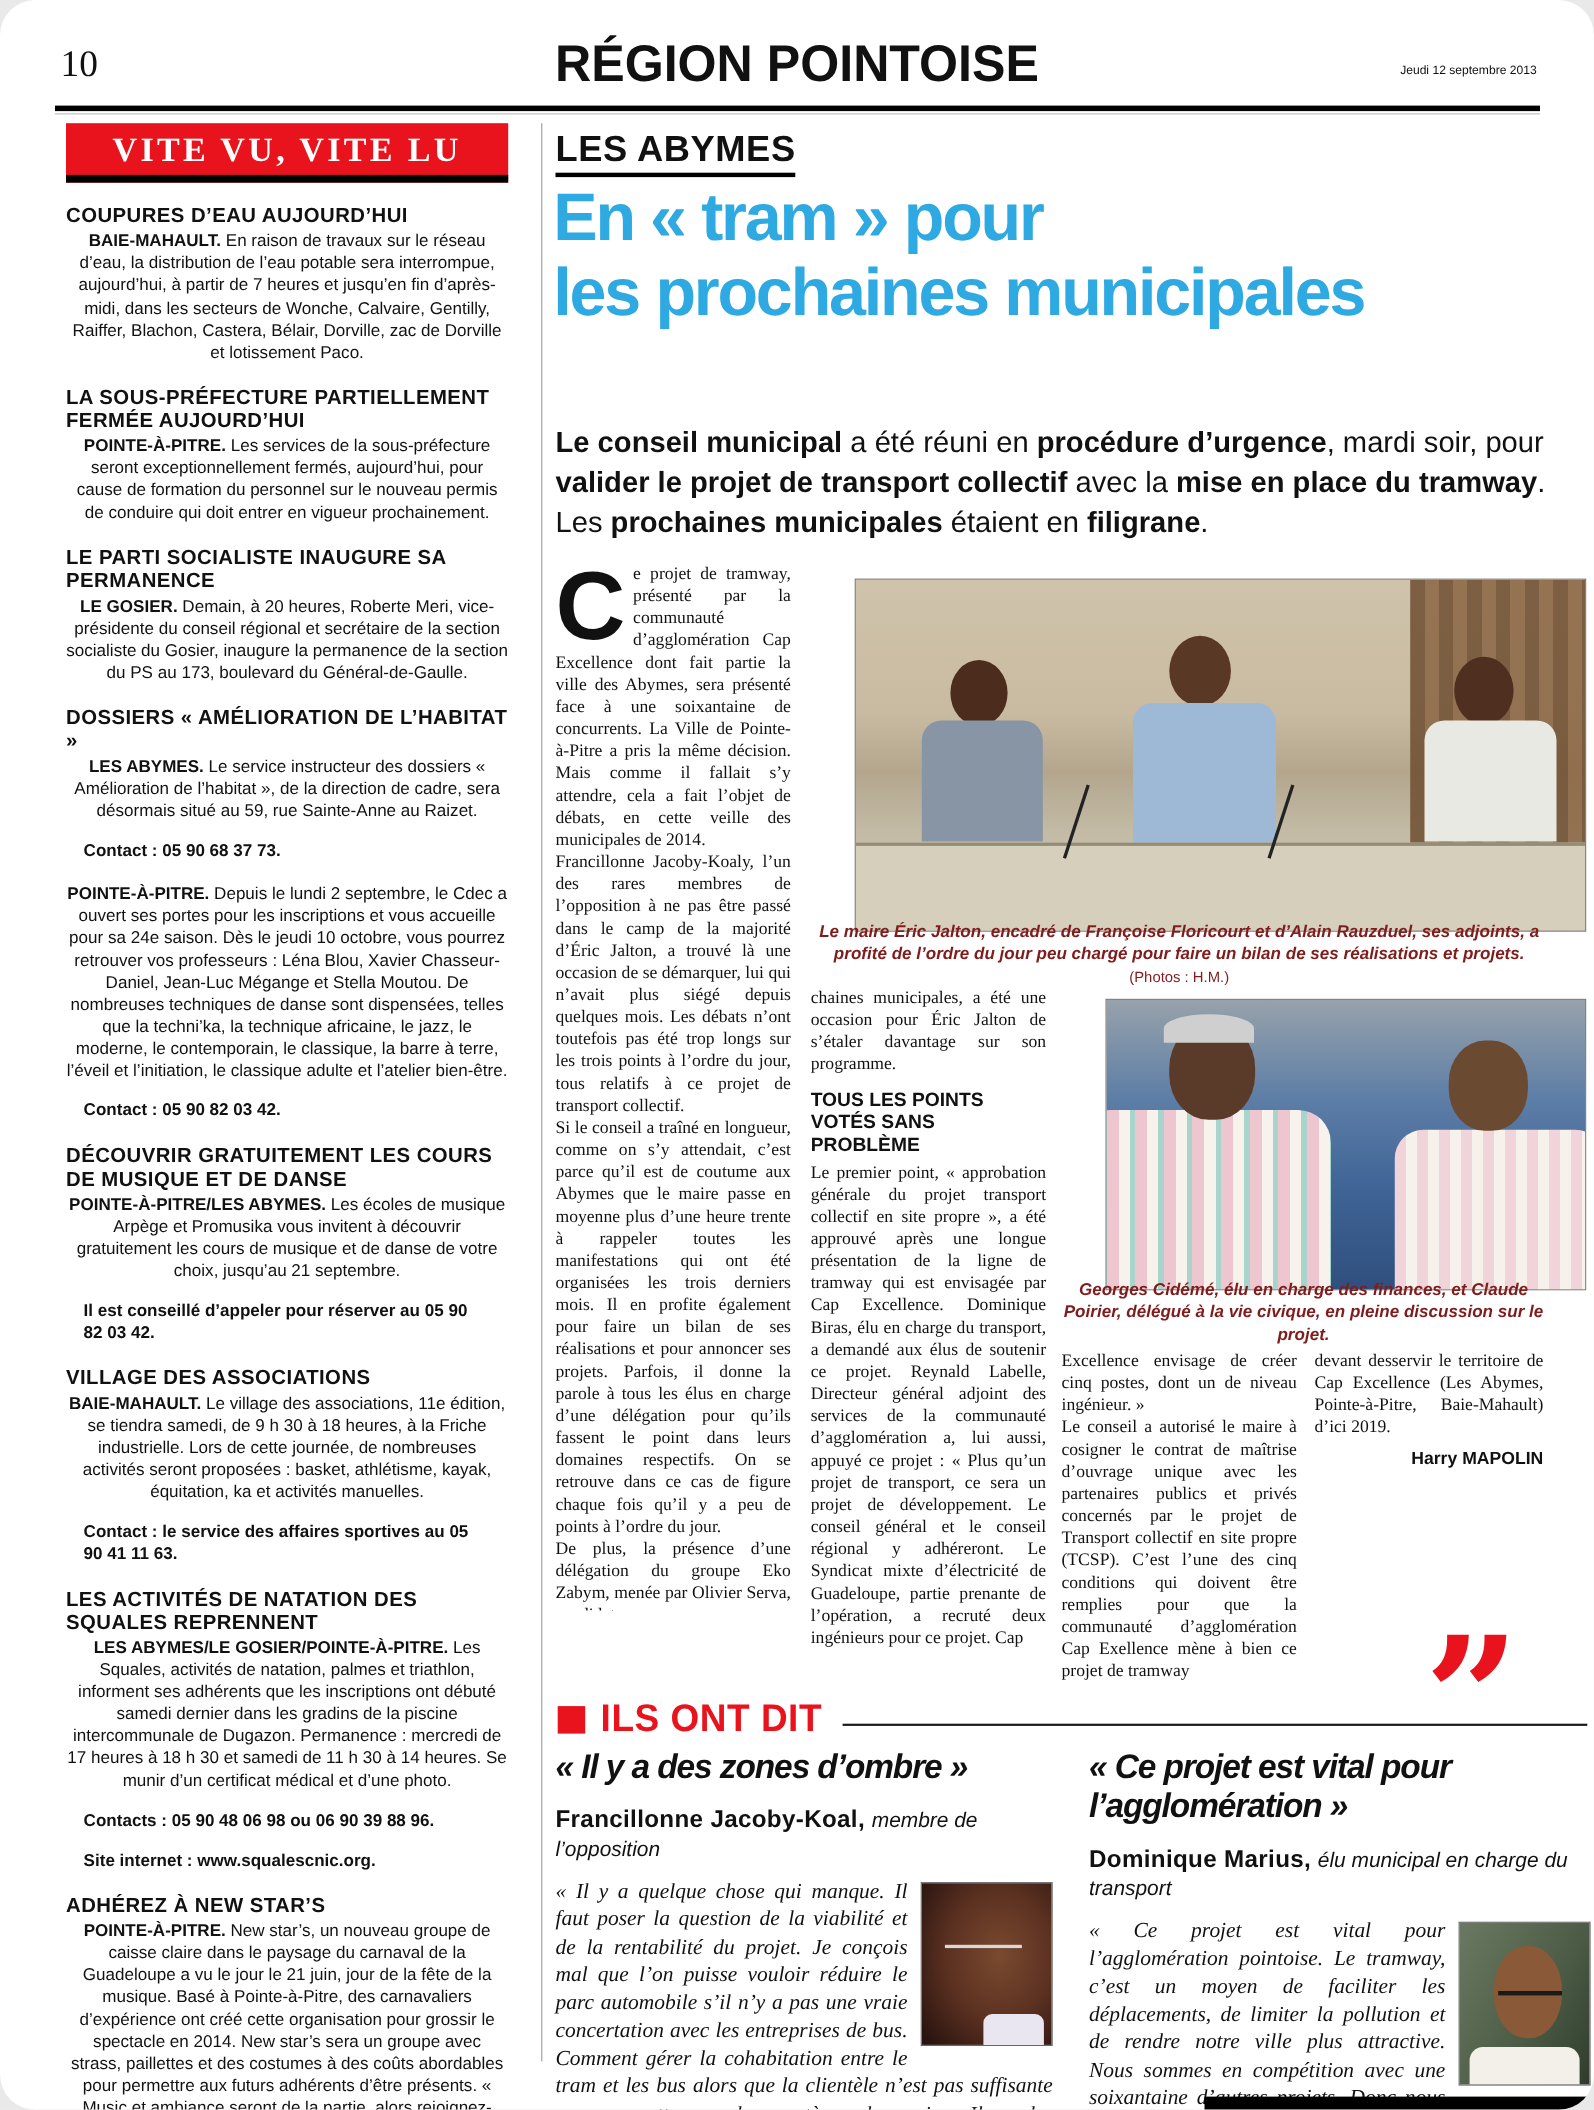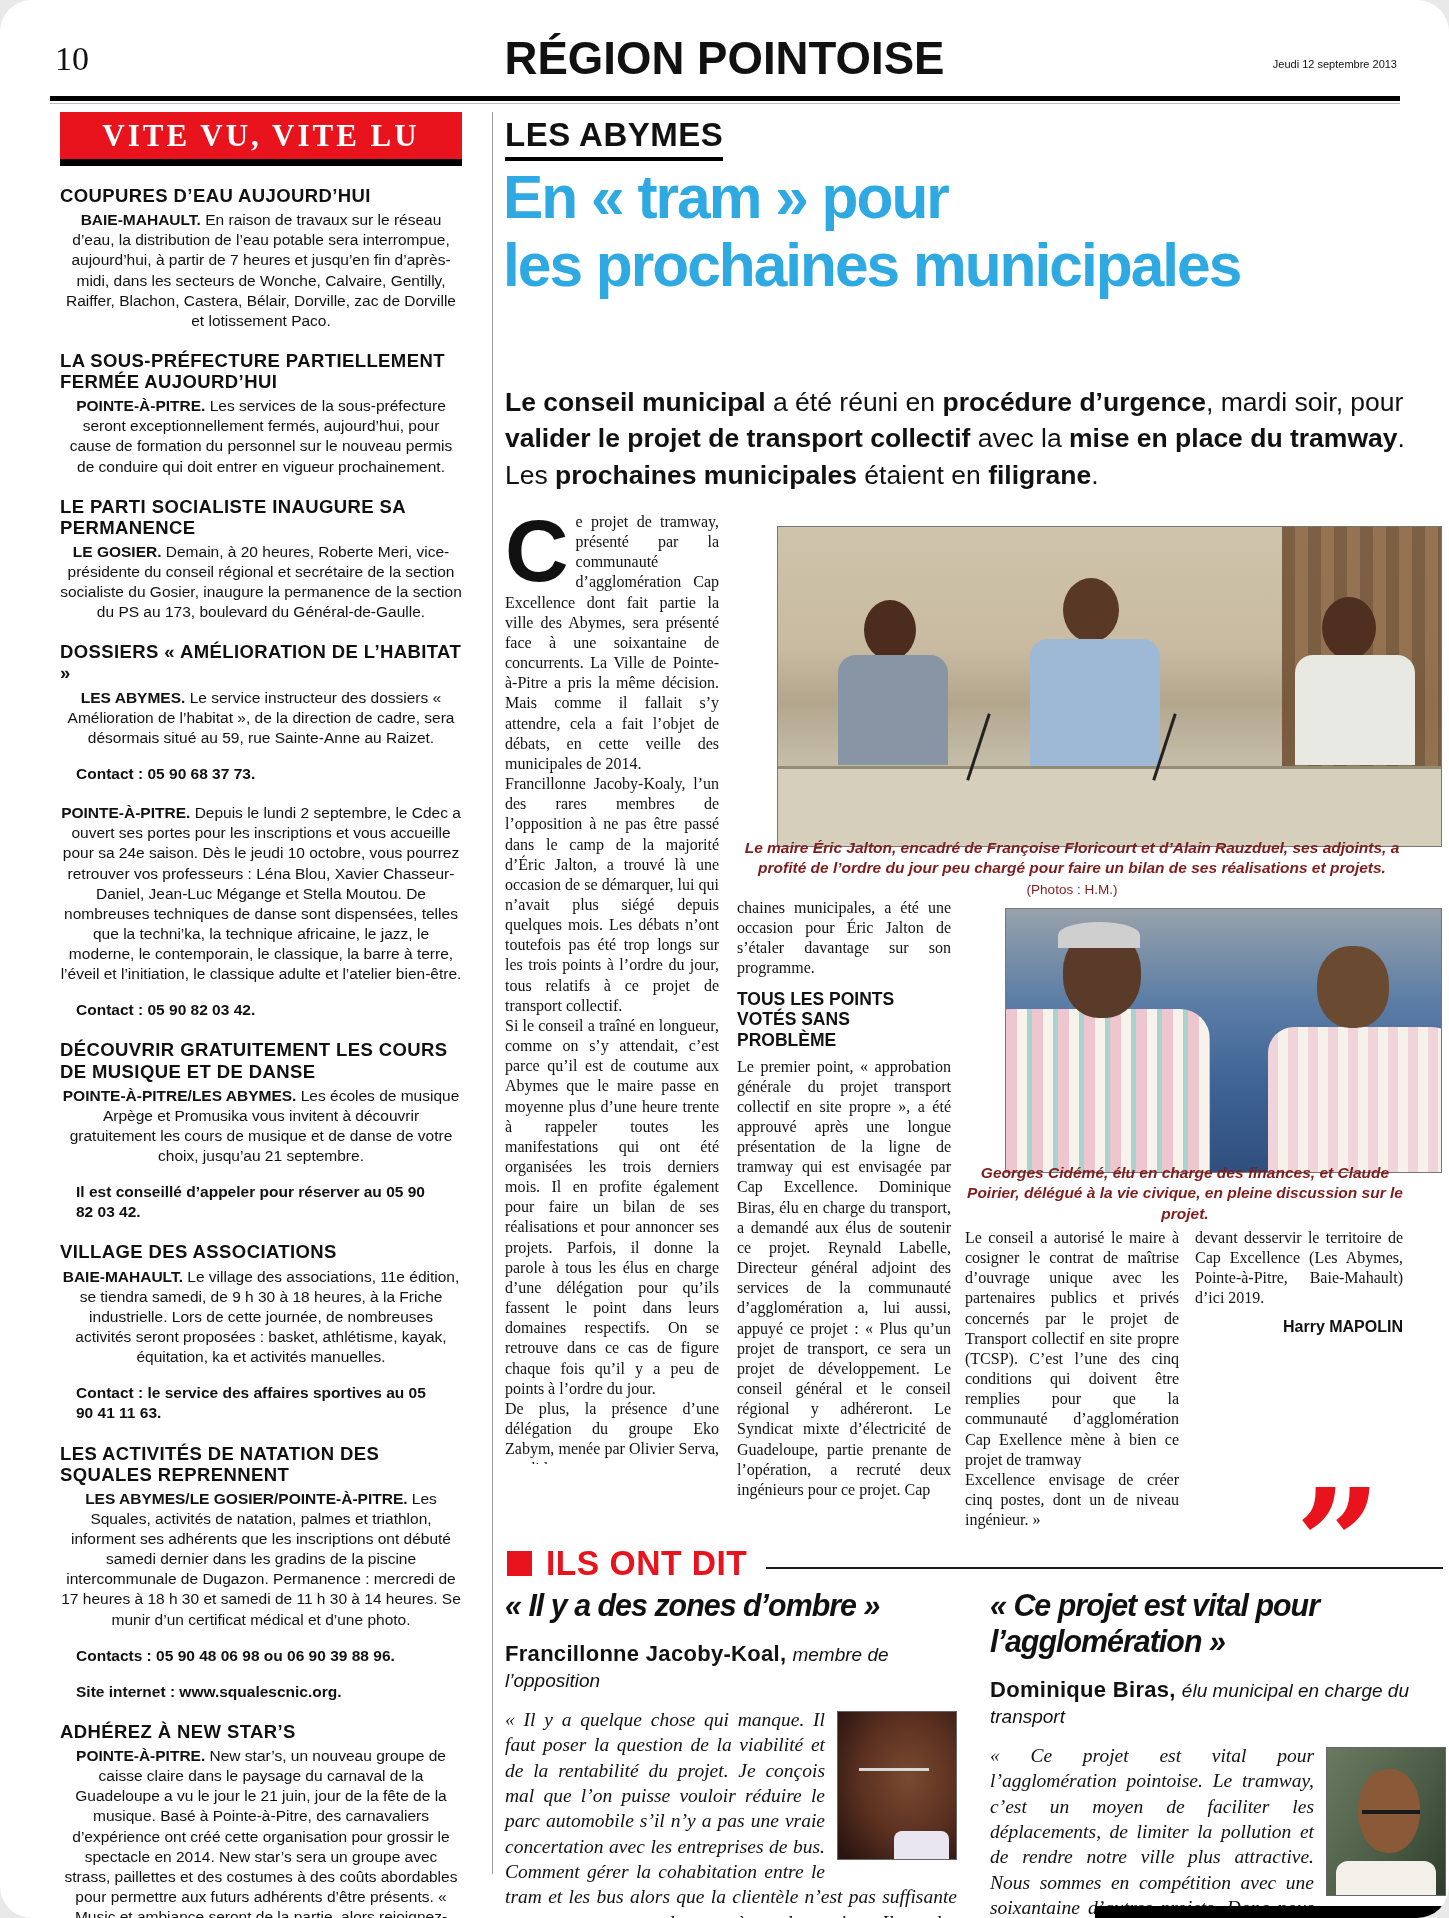--- a/index.html
+++ b/index.html
@@ -202,22 +202,22 @@
   <figure class="photo photo2">
     <div class="torso p2-t1"></div>
     <div class="p2-h1 head"></div>
     <div class="hair" style="left:12%;top:5%;width:82px;height:26px;"></div>
     <div class="torso p2-t2"></div>
     <div class="p2-h2 head"></div>
   </figure>
   <figcaption class="cap cap2">Georges Cidémé, élu en charge des finances, et Claude Poirier, délégué à la vie civique, en pleine discussion sur le projet.</figcaption>
 
   <div class="acol col3" id="col3">
+      <p class="apara">Excellence envisage de créer cinq postes, dont un de niveau ingénieur. »</p>
       <p class="apara">Le conseil a autorisé le maire à cosigner le contrat de maîtrise d’ouvrage unique avec les partenaires publics et privés concernés par le projet de Transport collectif en site propre (TCSP). C’est l’une des cinq conditions qui doivent être remplies pour que la communauté d’agglomération Cap Exellence mène à bien ce projet de tramway</p>
-      <p class="apara">Excellence envisage de créer cinq postes, dont un de niveau ingénieur. »</p>
     </div>
   <div class="acol col4" id="col4">
       <p class="apara">devant desservir le territoire de Cap Excellence (Les Abymes, Pointe-à-Pitre, Baie-Mahault) d’ici 2019.</p>
       <div class="signature">Harry MAPOLIN</div>
     </div>
 
   <div class="bigquote">”</div>
 
   <div class="said-header">
     <span class="redsq"></span>
@@ -236,21 +236,21 @@
           <span class="glasses"></span>
           <span class="collar"></span>
         </span>
       <span>« Il y a quelque chose qui manque. Il faut poser la question de la viabilité et de la rentabilité du projet. Je conçois mal que l’on puisse vouloir réduire le parc automobile s’il n’y a pas une vraie concertation avec les entreprises de bus. Comment gérer la cohabitation entre le tram et les bus alors que la clientèle n’est pas suffisante pour permettre aux deux systèmes de survivre. Il y a des zones d’ombre quant à la rentabilité des deux systèmes. »</span>
     </p>
   </div>
 
   <div class="qblock qright">
     <h4 class="q-head">« Ce projet est vital pour l’agglomération »</h4>
     <p class="q-by">
-      <span class="nm">Dominique Biras,</span>
+      <span class="nm">Dominique Marius,</span>
       <span class="rl">élu municipal en charge du transport</span>
     </p>
     <p class="q-text">
       <span class="headshot hs2">
           <span class="face"></span>
           <span class="glasses"></span>
           <span class="shirt"></span>
         </span>
       <span>« Ce projet est vital pour l’agglomération pointoise. Le tramway, c’est un moyen de faciliter les déplacements, de limiter la pollution et de rendre notre ville plus attractive. Nous sommes en compétition avec une soixantaine d’autres projets. Donc nous devons présenter un dossier bien ficelé avec des tracés qui tiennent compte de la rénovation urbaine. Le tracé répond au souhait des transporteurs avec qui nous avons discuté. Nous devons être compétitifs. »</span>
     </p>

